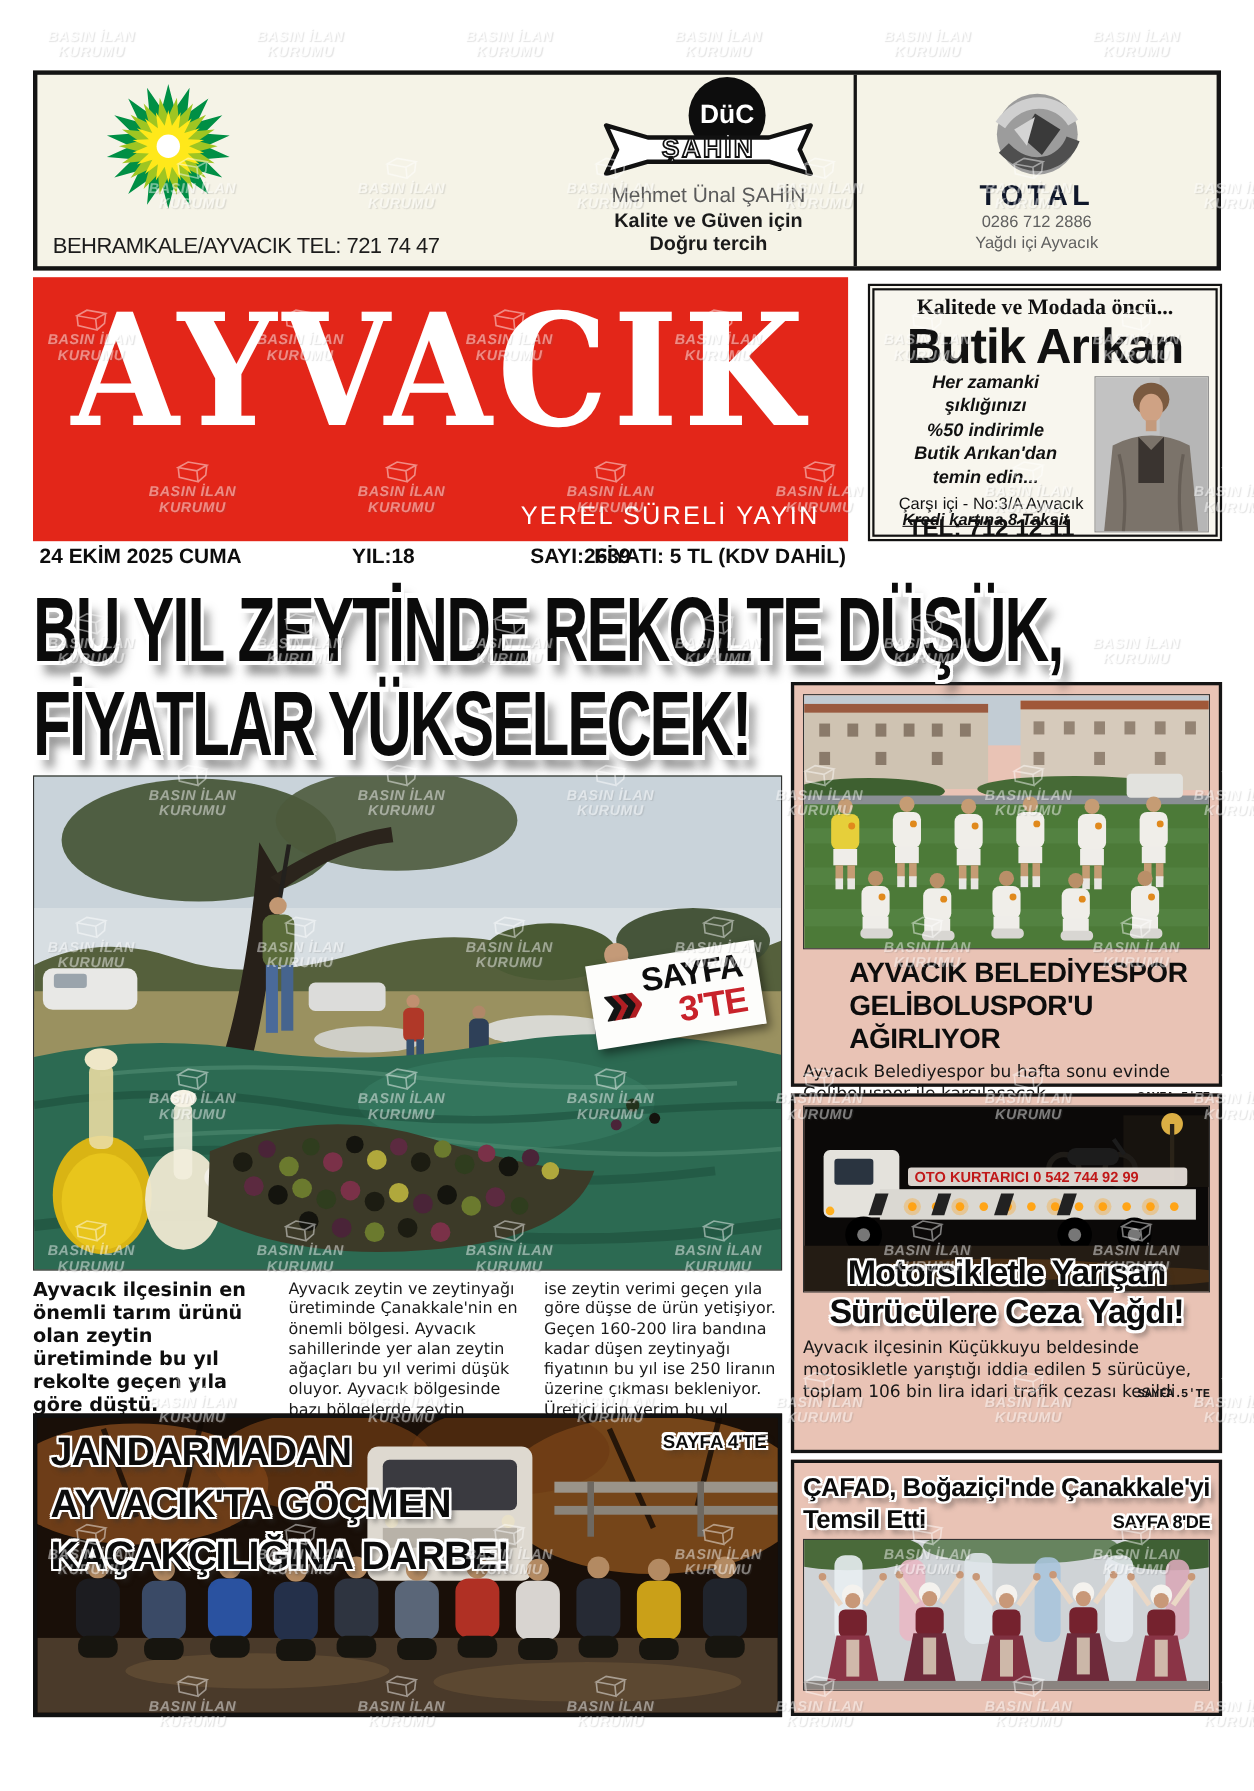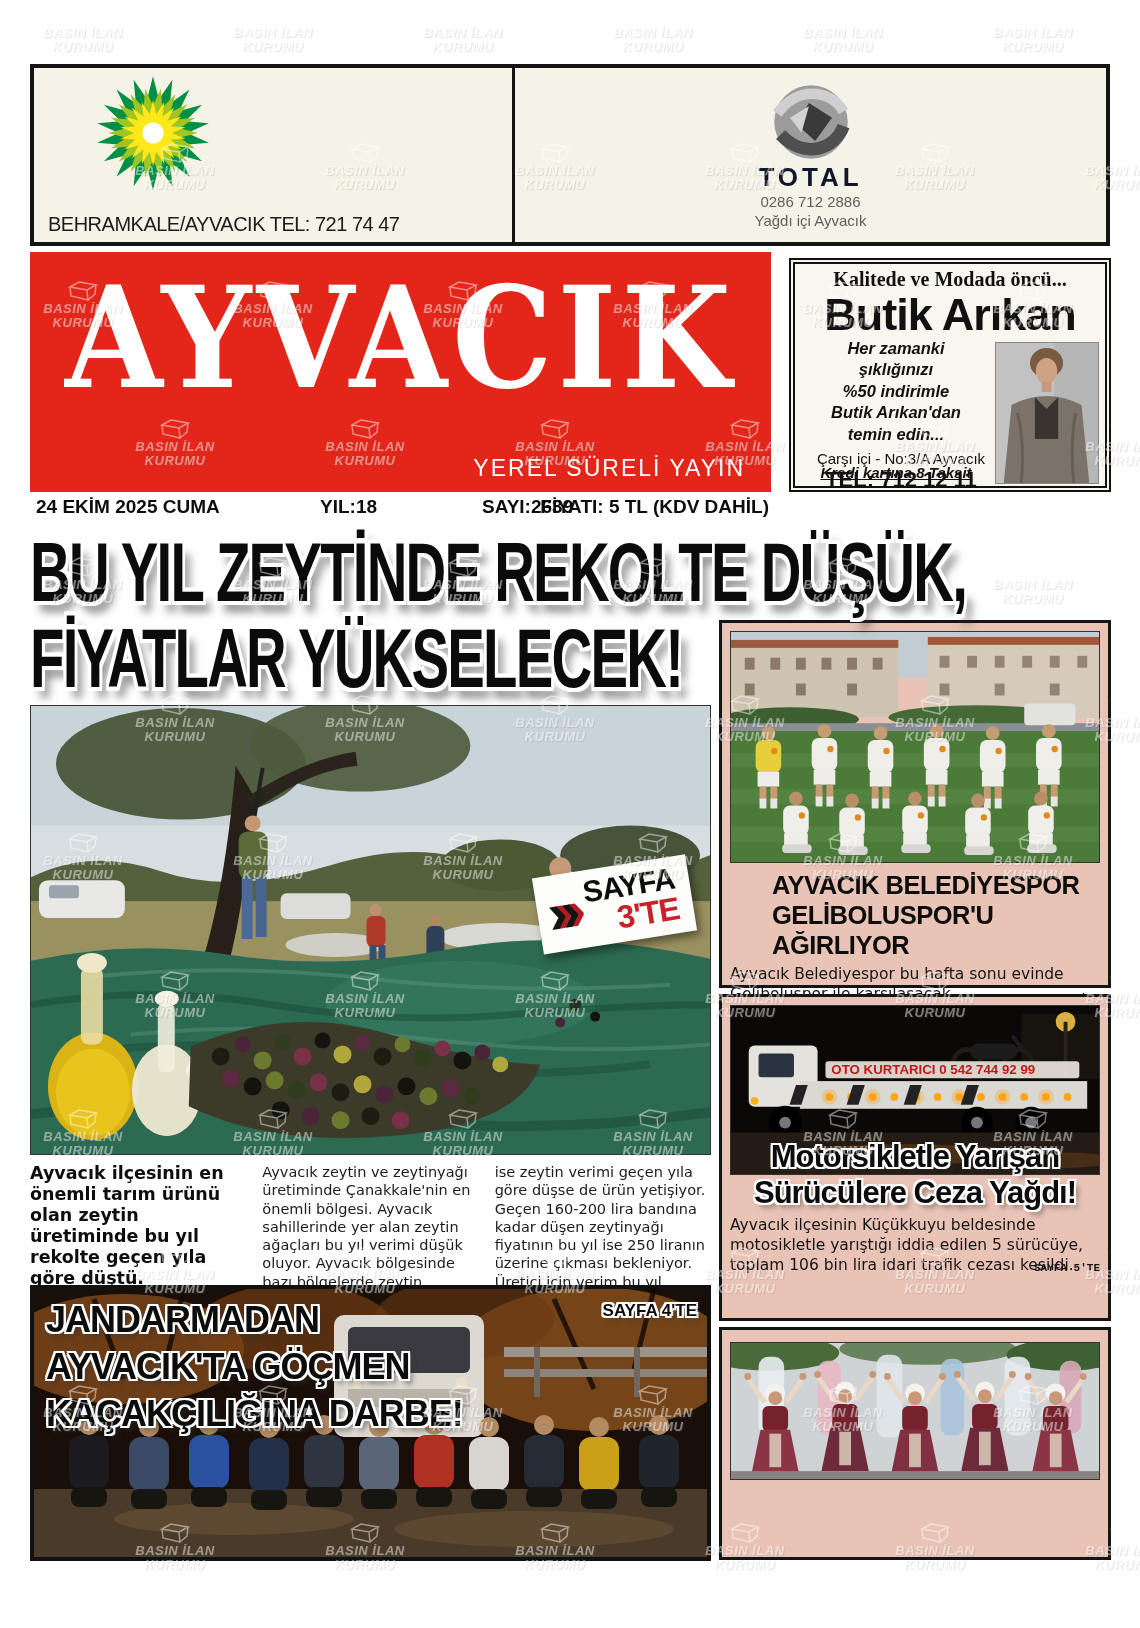--- a/index.html
+++ b/index.html
@@ -126,20 +126,32 @@
         <svg width="118" height="118" viewBox="0 0 100 100">
           <polygon fill="#008f45" points="50.0,2.0 55.0,21.4 66.4,4.9 64.5,24.9 80.9,13.2 72.2,31.4 91.6,26.0 77.3,40.1 97.3,41.7 79.0,50.0 97.3,58.3 77.3,59.9 91.6,74.0 72.2,68.6 80.9,86.8 64.5,75.1 66.4,95.1 55.0,78.6 50.0,98.0 45.0,78.6 33.6,95.1 35.5,75.1 19.1,86.8 27.8,68.6 8.4,74.0 22.7,59.9 2.7,58.3 21.0,50.0 2.7,41.7 22.7,40.1 8.4,26.0 27.8,31.4 19.1,13.2 35.5,24.9 33.6,4.9 45.0,21.4"></polygon>
           <polygon fill="#9fc522" points="56.6,12.6 57.9,28.4 69.0,17.1 64.8,32.4 79.1,25.6 69.9,38.5 85.7,37.0 72.7,46.0 88.0,50.0 72.7,54.0 85.7,63.0 69.9,61.5 79.1,74.4 64.8,67.6 69.0,82.9 57.9,71.6 56.6,87.4 50.0,73.0 43.4,87.4 42.1,71.6 31.0,82.9 35.2,67.6 20.9,74.4 30.1,61.5 14.3,63.0 27.3,54.0 12.0,50.0 27.3,46.0 14.3,37.0 30.1,38.5 20.9,25.6 35.2,32.4 31.0,17.1 42.1,28.4 43.4,12.6 50.0,27.0"></polygon>
           <polygon fill="#ffe81a" points="50.0,22.0 52.8,34.2 59.6,23.7 58.0,36.1 68.0,28.6 62.3,39.7 74.2,36.0 65.0,44.5 77.6,45.1 66.0,50.0 77.6,54.9 65.0,55.5 74.2,64.0 62.3,60.3 68.0,71.4 58.0,63.9 59.6,76.3 52.8,65.8 50.0,78.0 47.2,65.8 40.4,76.3 42.0,63.9 32.0,71.4 37.7,60.3 25.8,64.0 35.0,55.5 22.4,54.9 34.0,50.0 22.4,45.1 35.0,44.5 25.8,36.0 37.7,39.7 32.0,28.6 42.0,36.1 40.4,23.7 47.2,34.2"></polygon>
           <circle cx="50" cy="50" r="9" fill="#ffffff"></circle>
         </svg>
       </div>
       <div class="bp-tel">BEHRAMKALE/AYVACIK TEL: 721 74 47</div>
     </div>
 
+    <div class="ad-sahin">
+      <div class="duc-circle">DüC</div>
+      <div class="sahin-ribbon">
+        <svg width="206" height="56" viewBox="0 0 206 56">
+          <path d="M10,6 L48,17 L158,17 L196,6 L186,28 L196,50 L158,39 L48,39 L10,50 L20,28 Z" fill="#ffffff" stroke="#111" stroke-width="4" stroke-linejoin="round"></path>
+        </svg>
+        <div class="sahin-ribbon-text">ŞAHİN</div>
+      </div>
+      <div class="sahin-owner">Mehmet Ünal ŞAHİN</div>
+      <div class="sahin-s1">Kalite ve Güven için</div>
+      <div class="sahin-s2">Doğru tercih</div>
+    </div>
 
     <div class="ad-total">
       <svg width="84" height="84" viewBox="0 0 80 80">
         <circle cx="40" cy="40" r="35" fill="#9c9c9c"></circle>
         <path d="M8,32 C26,6 58,8 71,30" stroke="#cfcfcf" stroke-width="10" fill="none"></path>
         <path d="M11,52 C34,76 63,66 71,44" stroke="#4f4f4f" stroke-width="12" fill="none"></path>
         <polygon points="38,22 60,36 44,58 26,42" fill="#3a3a3a"></polygon>
         <polygon points="20,36 38,25 31,50" fill="#d4d4d4"></polygon>
       </svg>
       <div class="total-word">TOTAL</div>
@@ -479,20 +491,27 @@
       <div>Motorsikletle Yarışan</div>
       <div>Sürücülere Ceza Yağdı!</div>
     </div>
     <div class="rbody">
       <span>Ayvacık ilçesinin Küçükkuyu beldesinde motosikletle yarıştığı iddia edilen 5 sürücüye, toplam 106 bin lira idari trafik cezası kesildi.</span>
       <span class="pageref">SAYFA 5'TE</span>
     </div>
   </div>
 
   <div id="cafadbox" class="rbox">
+    <div class="cafad-hl hl-outline2">
+      <div>ÇAFAD, Boğaziçi'nde Çanakkale'yi</div>
+      <div class="cafad-row">
+        <span>Temsil Etti</span>
+        <span class="cafad-ref">SAYFA 8'DE</span>
+      </div>
+    </div>
     <div class="photo" style="height:138px;">
       <svg viewBox="0 0 374 138" preserveAspectRatio="none">
         <rect width="374" height="138" fill="#cfd3d6"></rect>
         <ellipse cx="40" cy="10" rx="70" ry="18" fill="#4a6a3a"></ellipse>
         <ellipse cx="200" cy="6" rx="90" ry="16" fill="#55754a" opacity=".85"></ellipse>
         <ellipse cx="340" cy="12" rx="60" ry="16" fill="#3f6034"></ellipse>
         <rect x="28" y="14" width="26" height="80" rx="10" fill="#e8eef2" opacity=".9"></rect>
         <rect x="88" y="18" width="24" height="75" rx="10" fill="#e8b8c4" opacity=".9"></rect>
         <rect x="148" y="12" width="26" height="84" rx="10" fill="#dfe6ea" opacity=".9"></rect>
         <rect x="213" y="16" width="24" height="78" rx="10" fill="#a8c4dc" opacity=".9"></rect>

